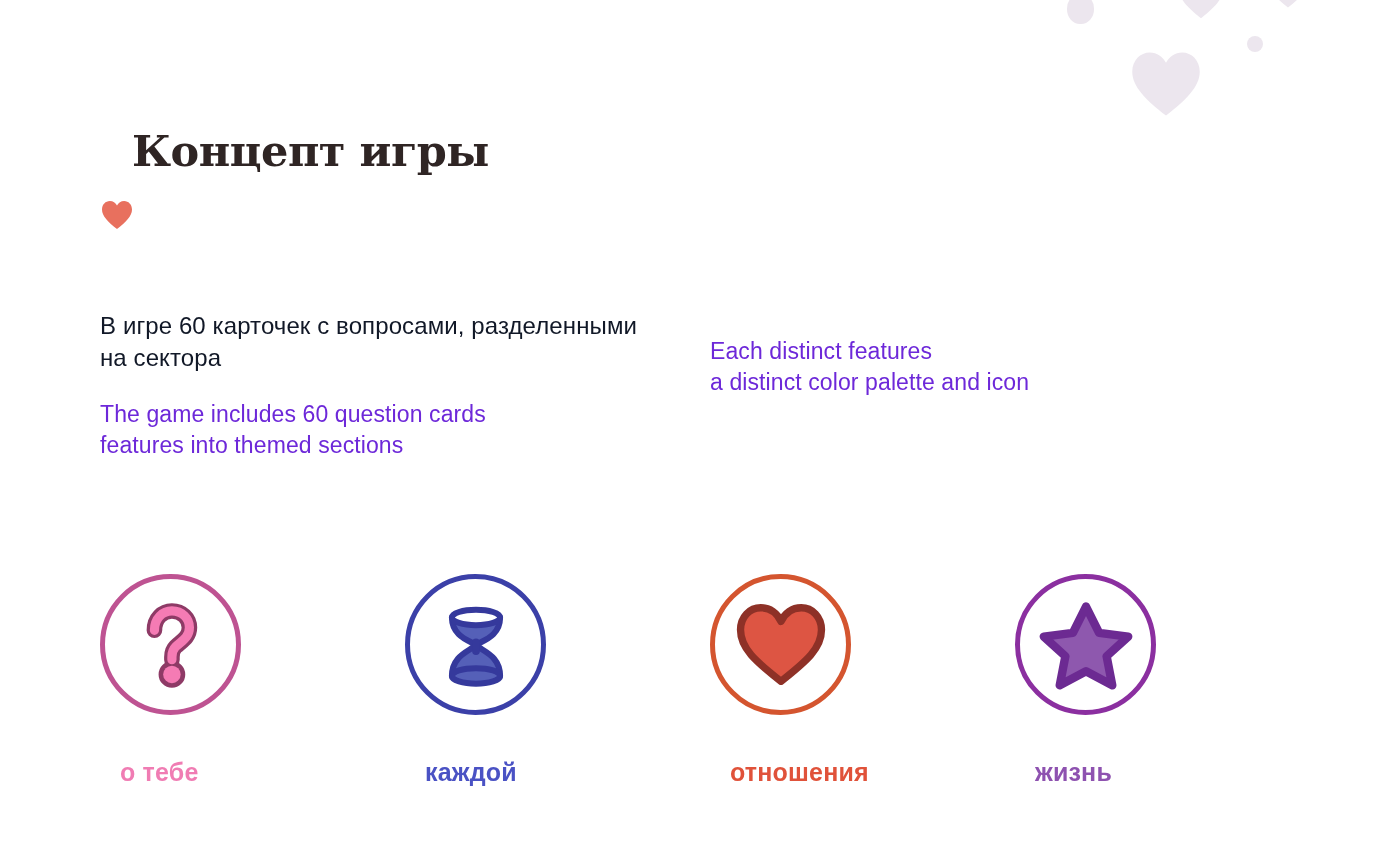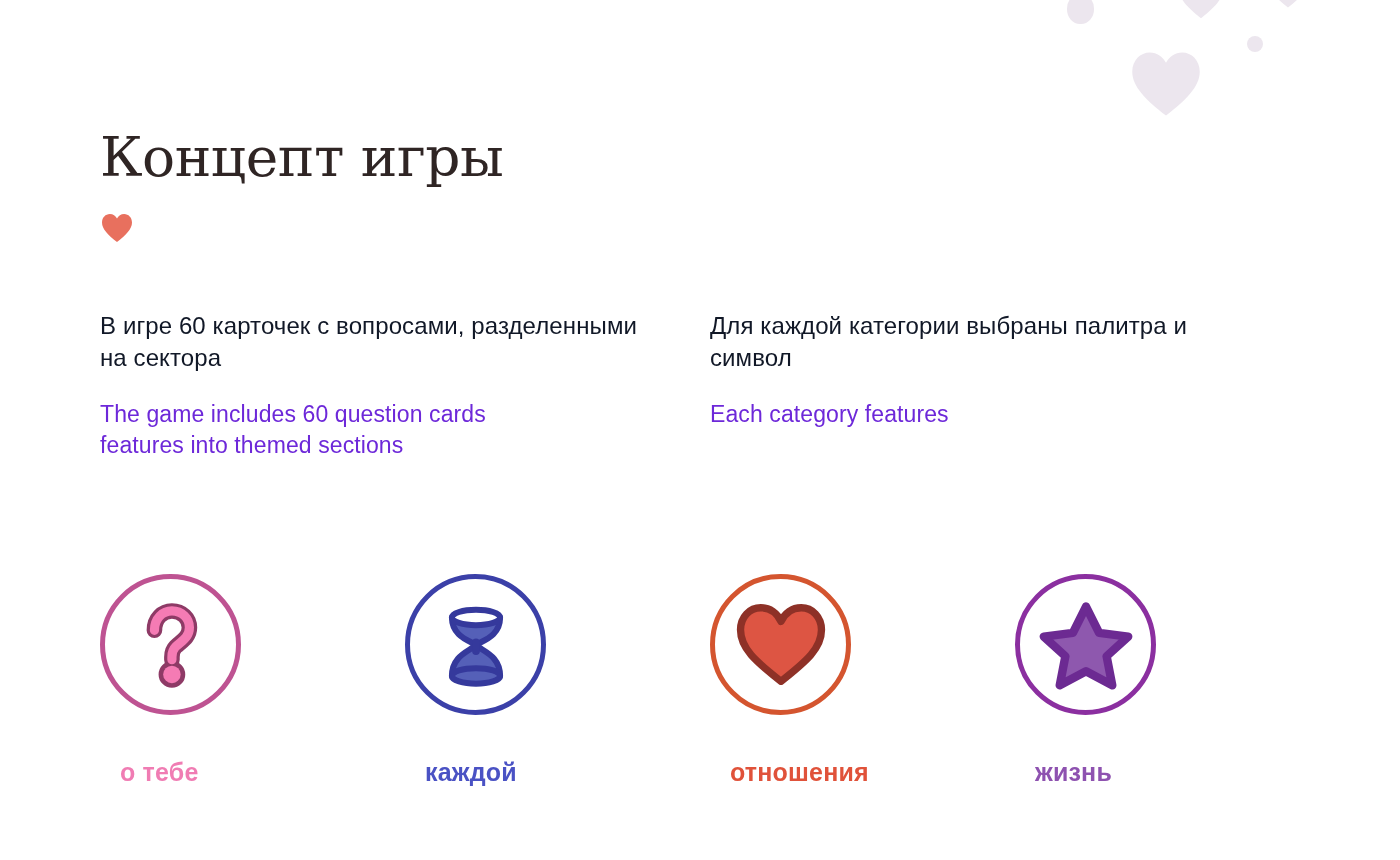--- a/index.html
+++ b/index.html
@@ -45,26 +45,27 @@
   .heart-right { left: 228px; top: -30px; width: 40px; height: 40px; }
 
   
   .title-block {
     position: absolute;
     left: 100px;
     top: 128px;
   }
   .page-title {
     font-family: "DejaVu Serif", "Liberation Serif", serif;
-    font-size: 55px;
-    font-weight: 400;
+    font-size: 43px;
+    font-weight: 700;
     line-height: 1.08;
     color: #2f2524;
     letter-spacing: -0.5px;
     white-space: nowrap;
+    margin-left: 32px;
   }
   .title-heart {
     margin-top: 26px;
     width: 34px;
     height: 30px;
   }
   .title-heart svg { display: block; }
 
   
   .columns {
@@ -183,26 +184,23 @@
         <span class="ln">В игре 60 карточек с вопросами,</span>
         <span class="ln">разделенными на сектора</span>
       </div>
       <div class="col-sub">
         <span class="ln">The game includes 60 question cards</span>
         <span class="ln">features into themed sections</span>
       </div>
     </div>
 
     <div class="col">
-      <div class="col-head">
-        <span class="ln">Для каждой категории выбраны</span>
-        <span class="ln">палитра и символ</span>
-      </div>
       <div class="col-sub">
-        <span class="ln">Each category features</span>
+        <span class="ln">Each distinct features</span>
+        <span class="ln">a distinct color palette and icon</span>
       </div>
     </div>
 
   </div>
 
   <div class="categories">
 
     <div class="category cat-about">
       <div class="cat-circle">
         <svg viewBox="0 0 100 100" width="92" height="92" aria-hidden="true">

